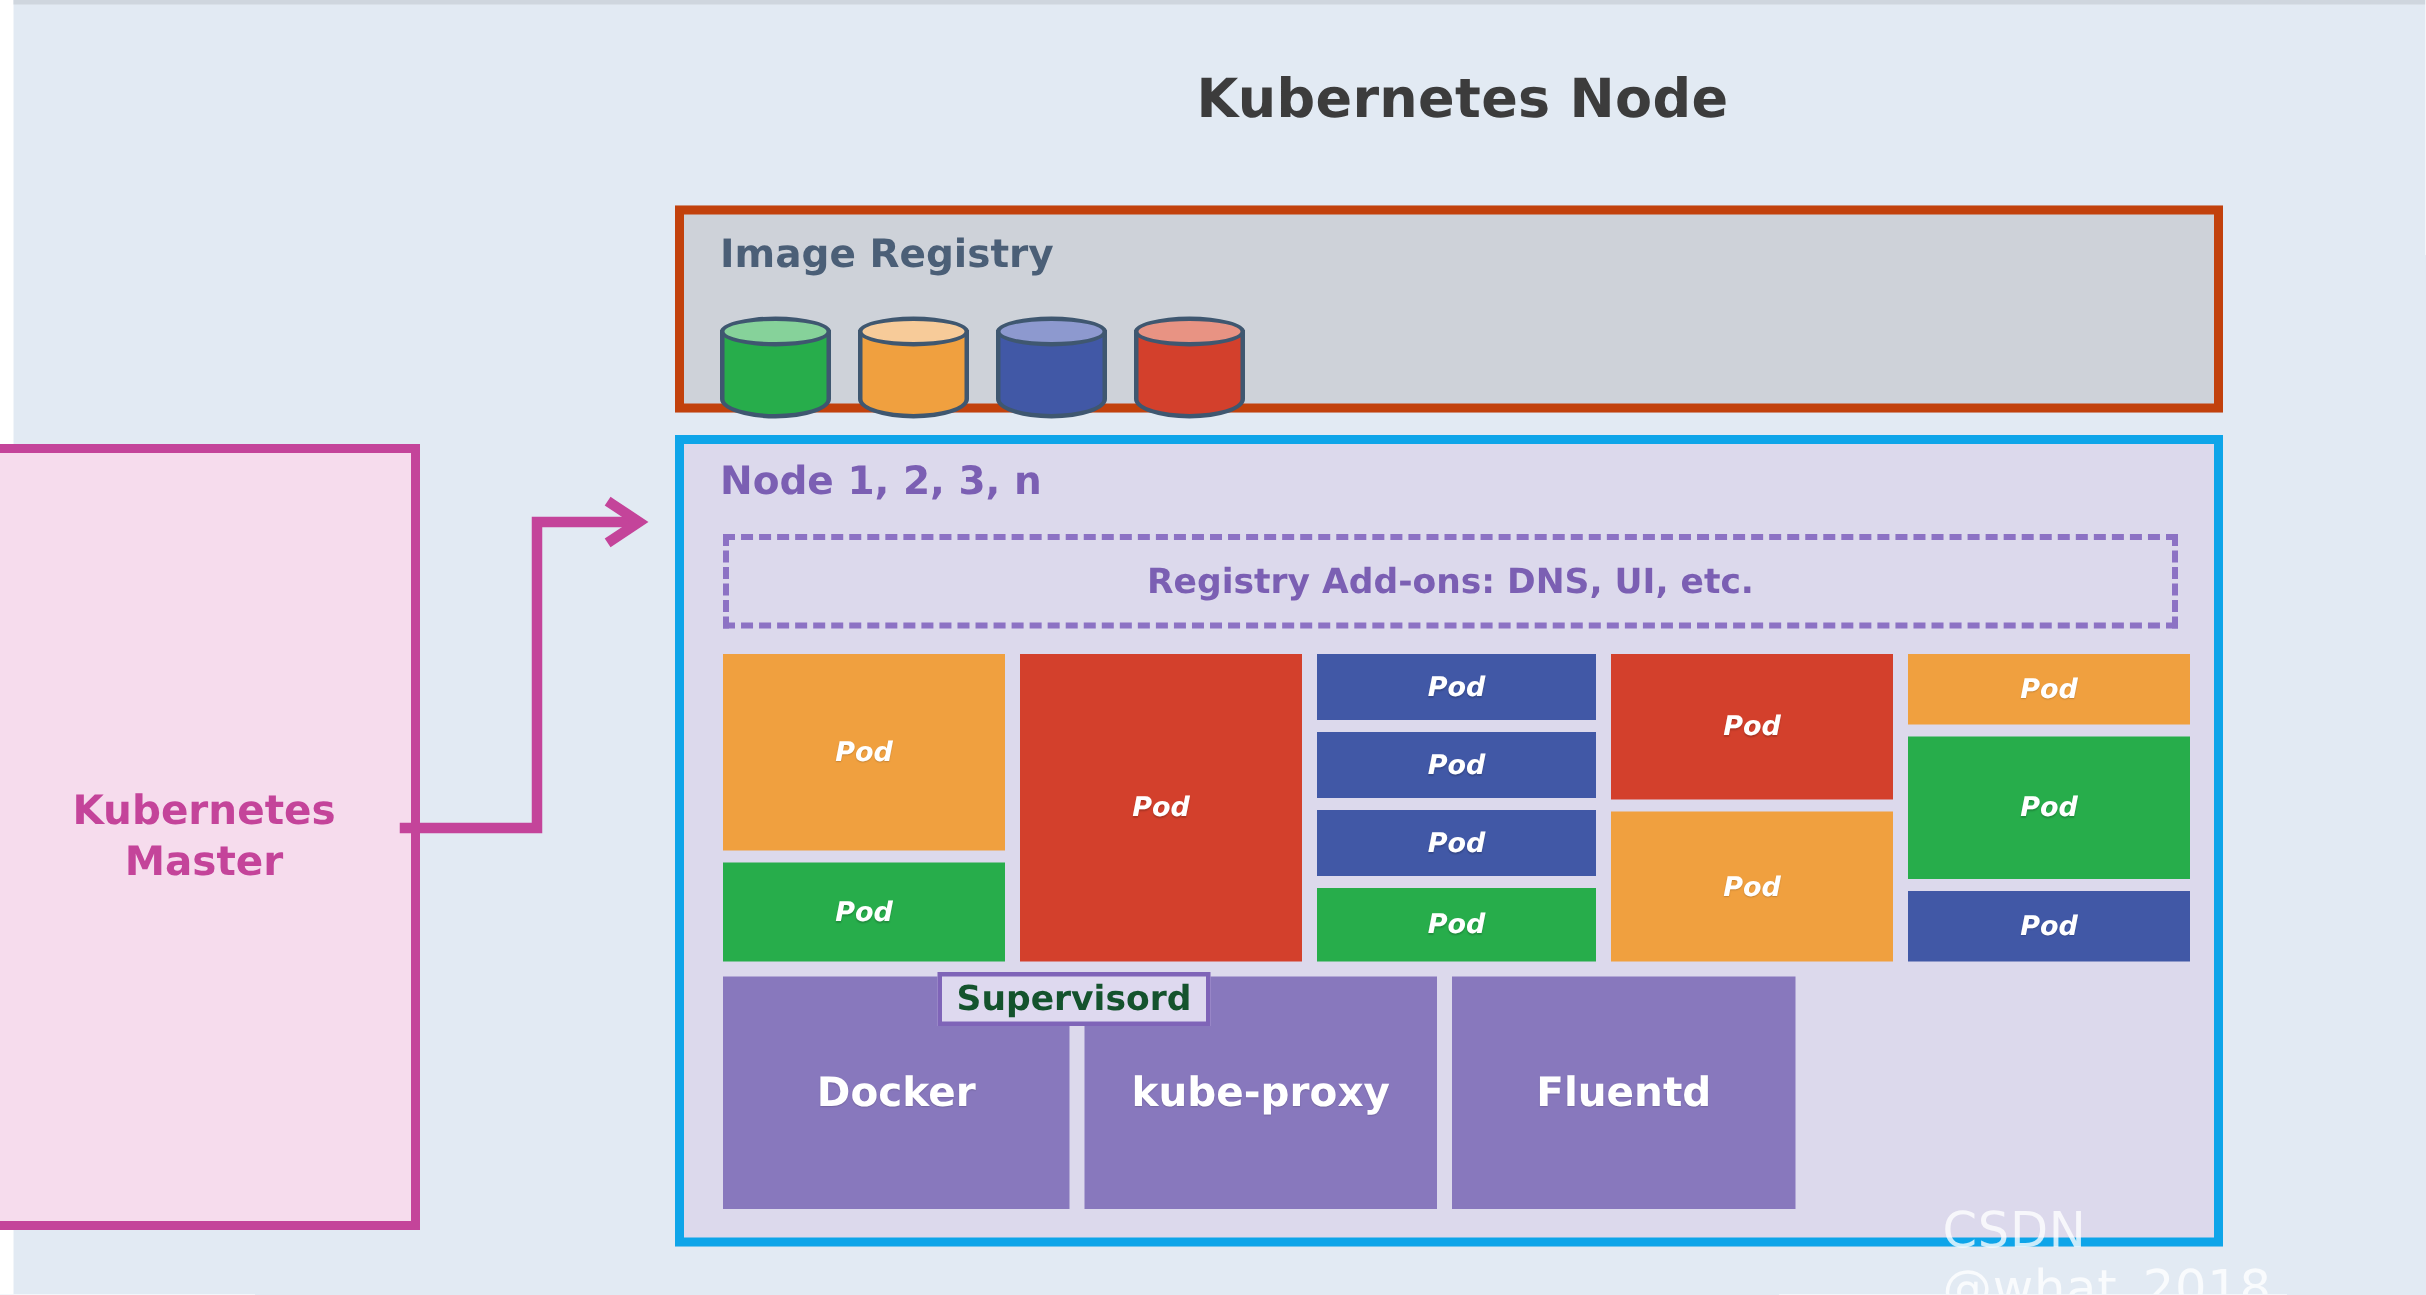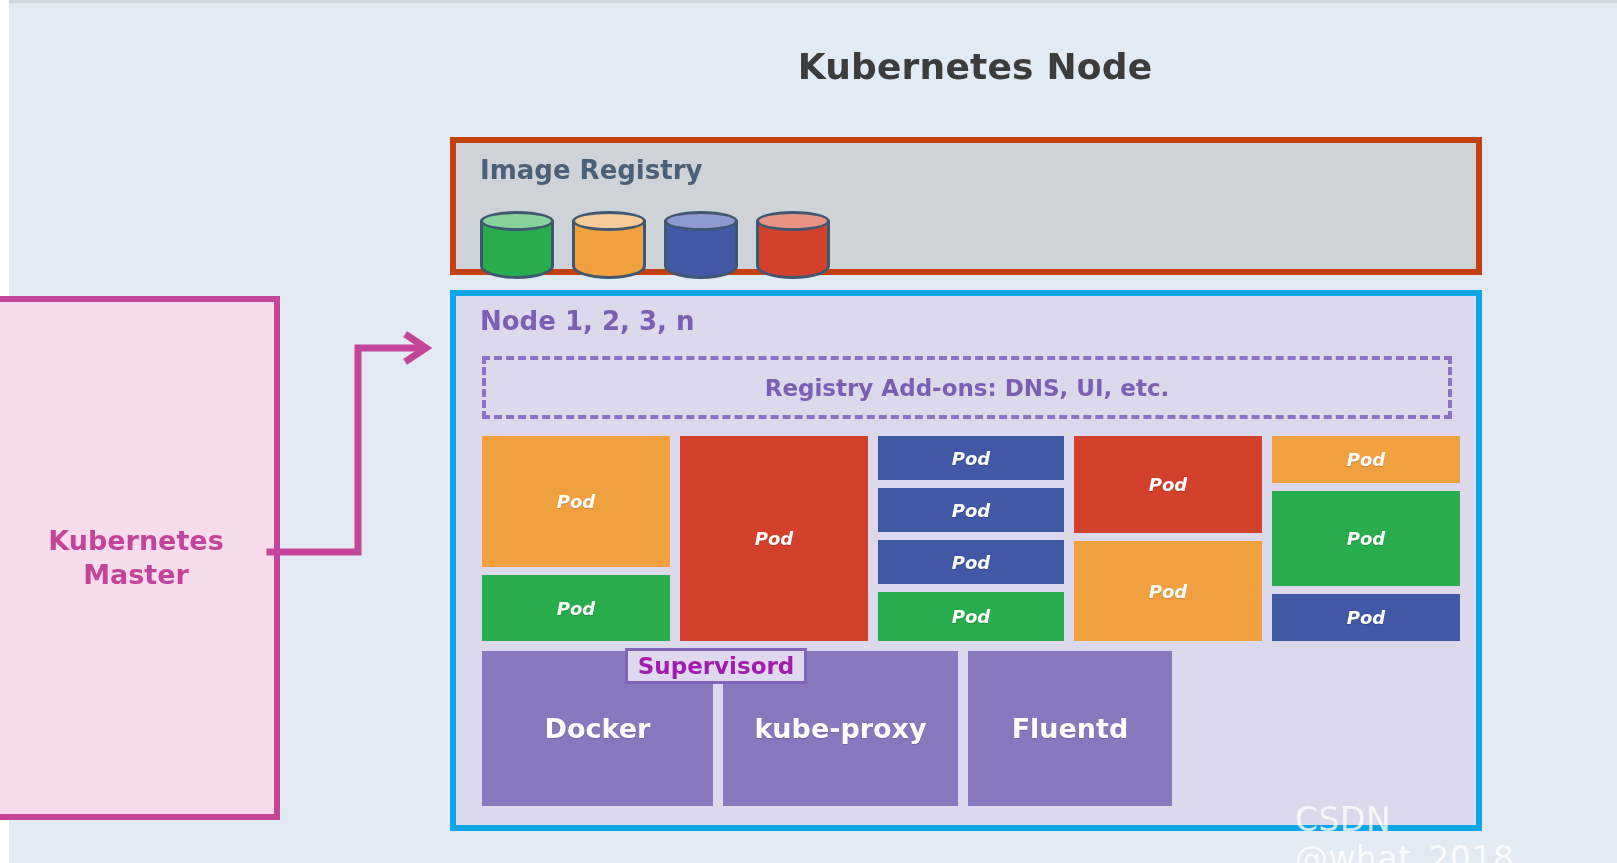--- a/index.html
+++ b/index.html
@@ -171,21 +171,21 @@
     left: 625px; top: 648px;
     width: 182px; height: 36px;
     background: #ded9ef;
     border: 3px solid #7f64b8;
     box-sizing: border-box;
     display: flex;
     align-items: center;
     justify-content: center;
     font-size: 23px;
     font-weight: bold;
-    color: #a21caf;
+    color: #14532d;
     z-index: 6;
   }
 
   
   #master-box {
     position: absolute;
     left: -8px; top: 296px;
     width: 288px; height: 524px;
     background: #f6dced;
     border: 6px solid #c4449a;
@@ -281,21 +281,21 @@
         <div class="pod-col" style="width: 188px;">
           <div class="pod orange" style="height: 47px;">Pod</div>
           <div class="pod green" style="height: 95px;">Pod</div>
           <div class="pod blue" style="height: 47px;">Pod</div>
         </div>
       </div>
 
     <div id="sys-row">
         <div class="sys-box" style="width: 231px;">Docker</div>
         <div class="sys-box" style="width: 235px;">kube-proxy</div>
-        <div class="sys-box" style="width: 204px;">Fluentd</div>
+        <div class="sys-box" style="width: 229px;">Fluentd</div>
       </div>
   </div>
 
   <div id="supervisord-badge">Supervisord</div>
 
   <div id="master-box">
     <div id="master-label">Kubernetes
 Master</div>
   </div>
 

